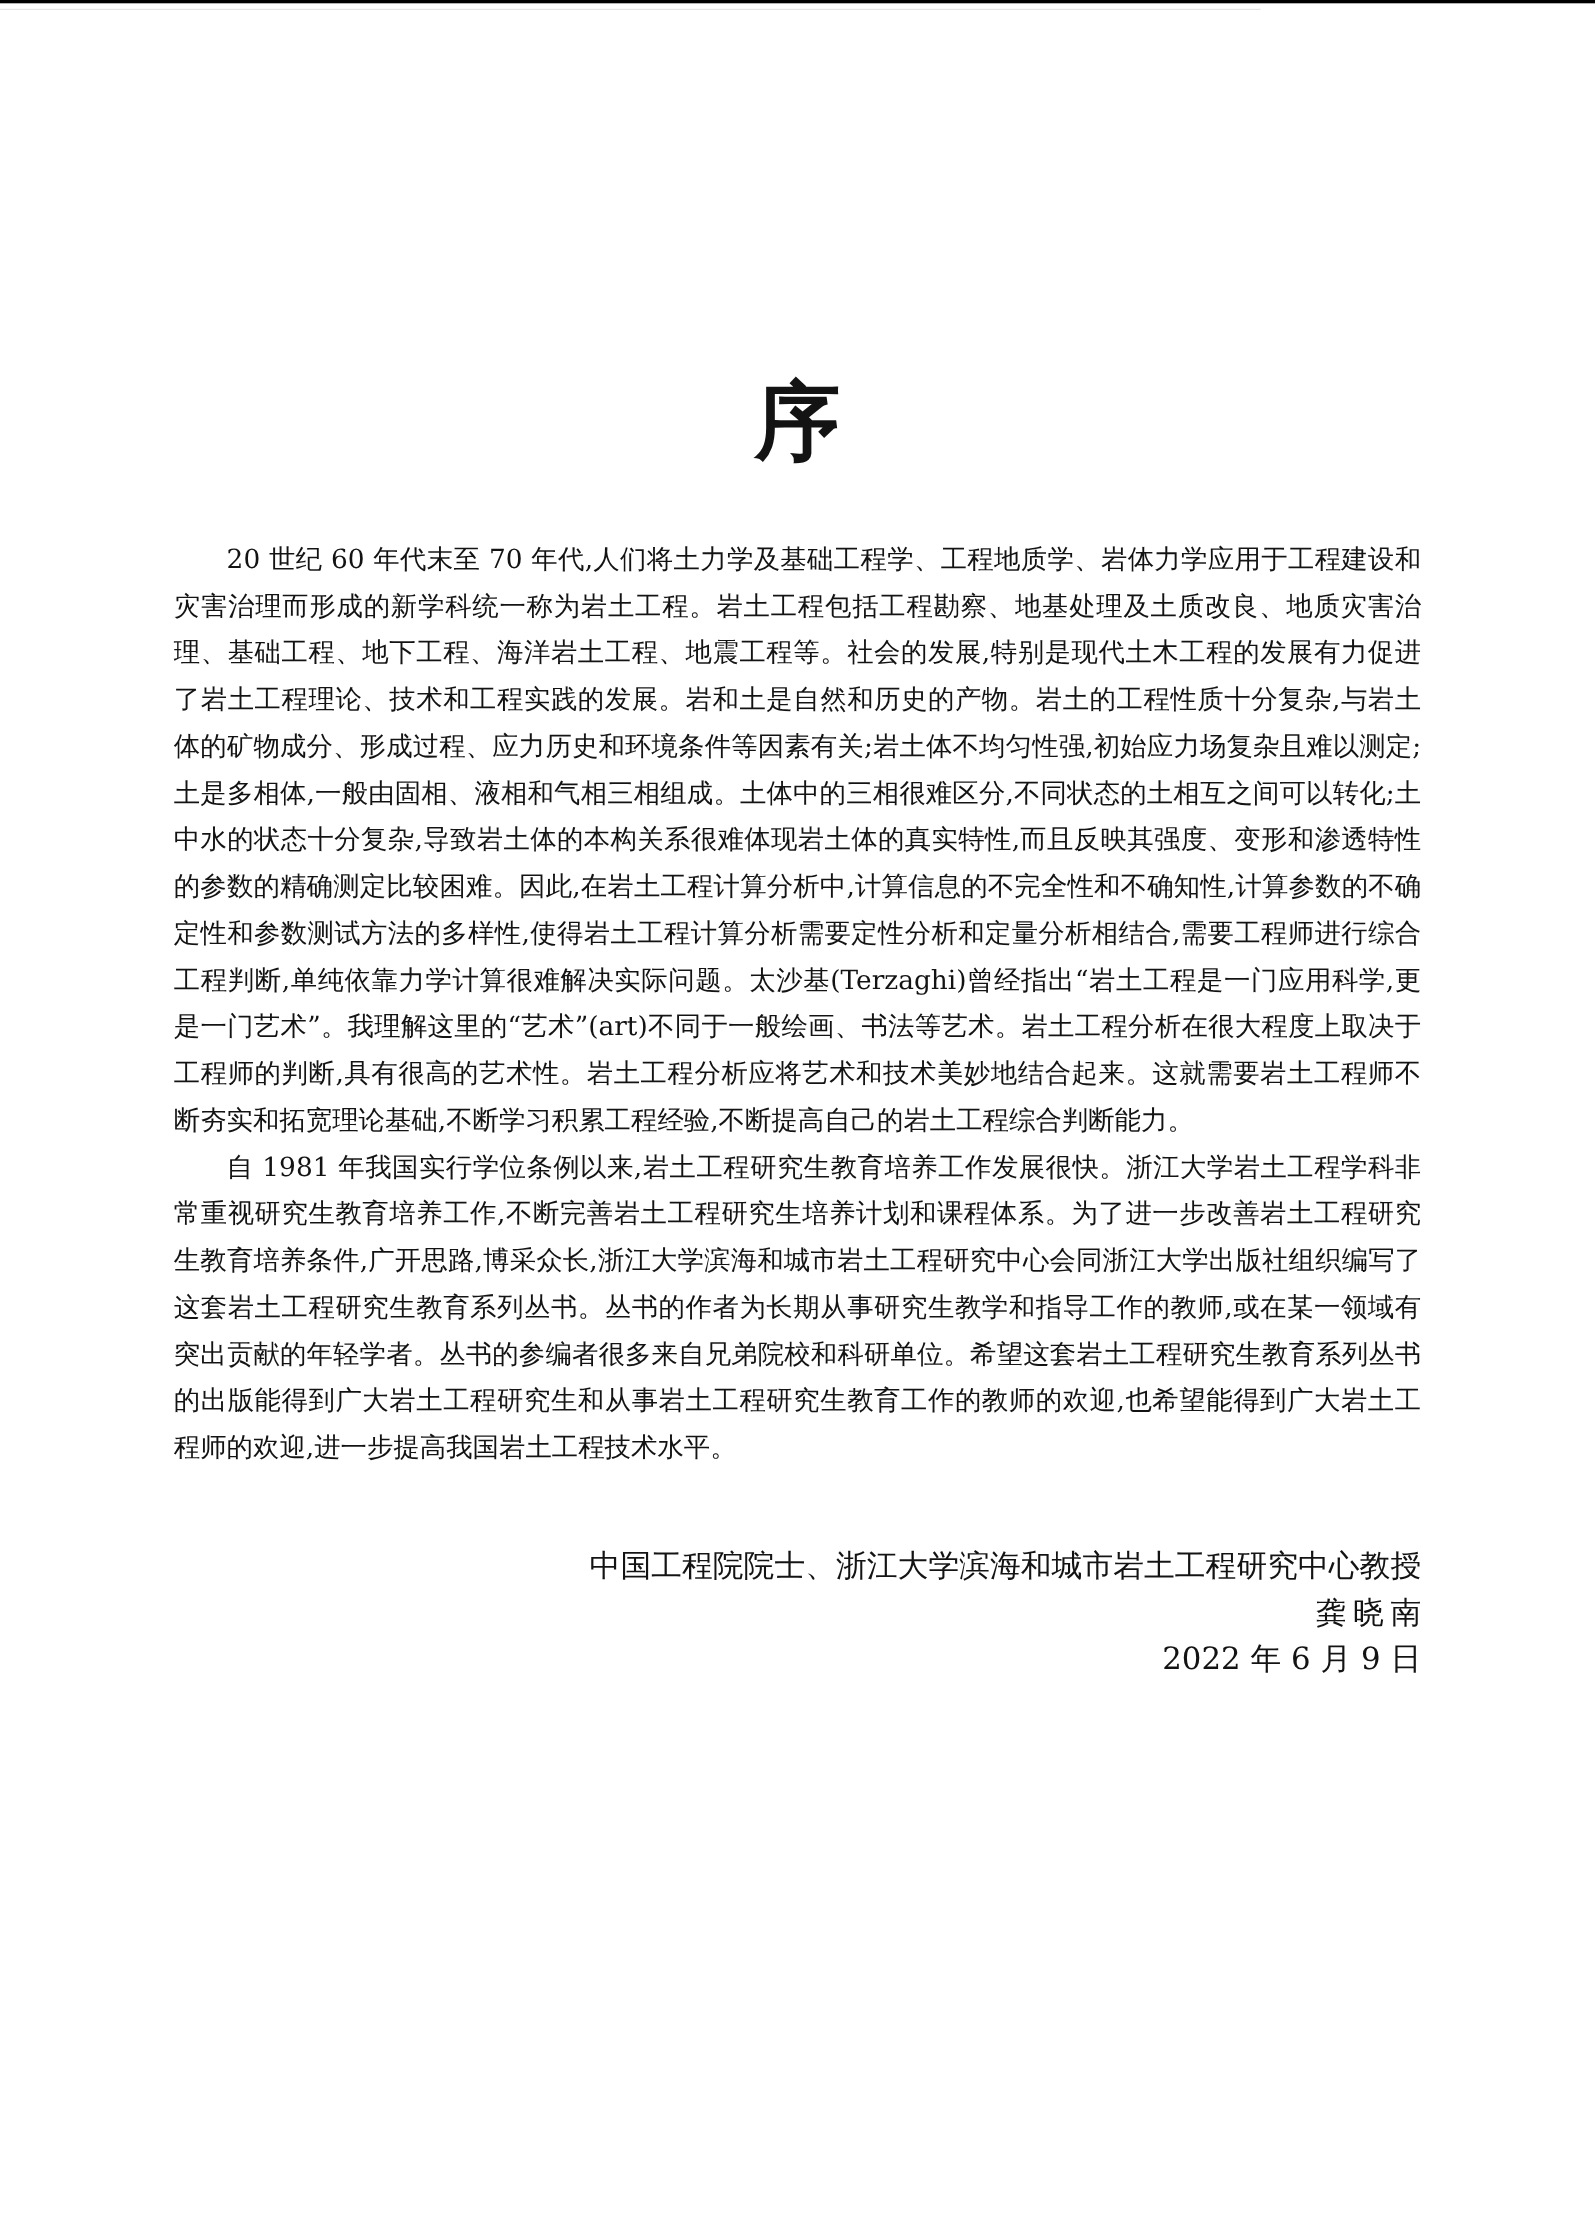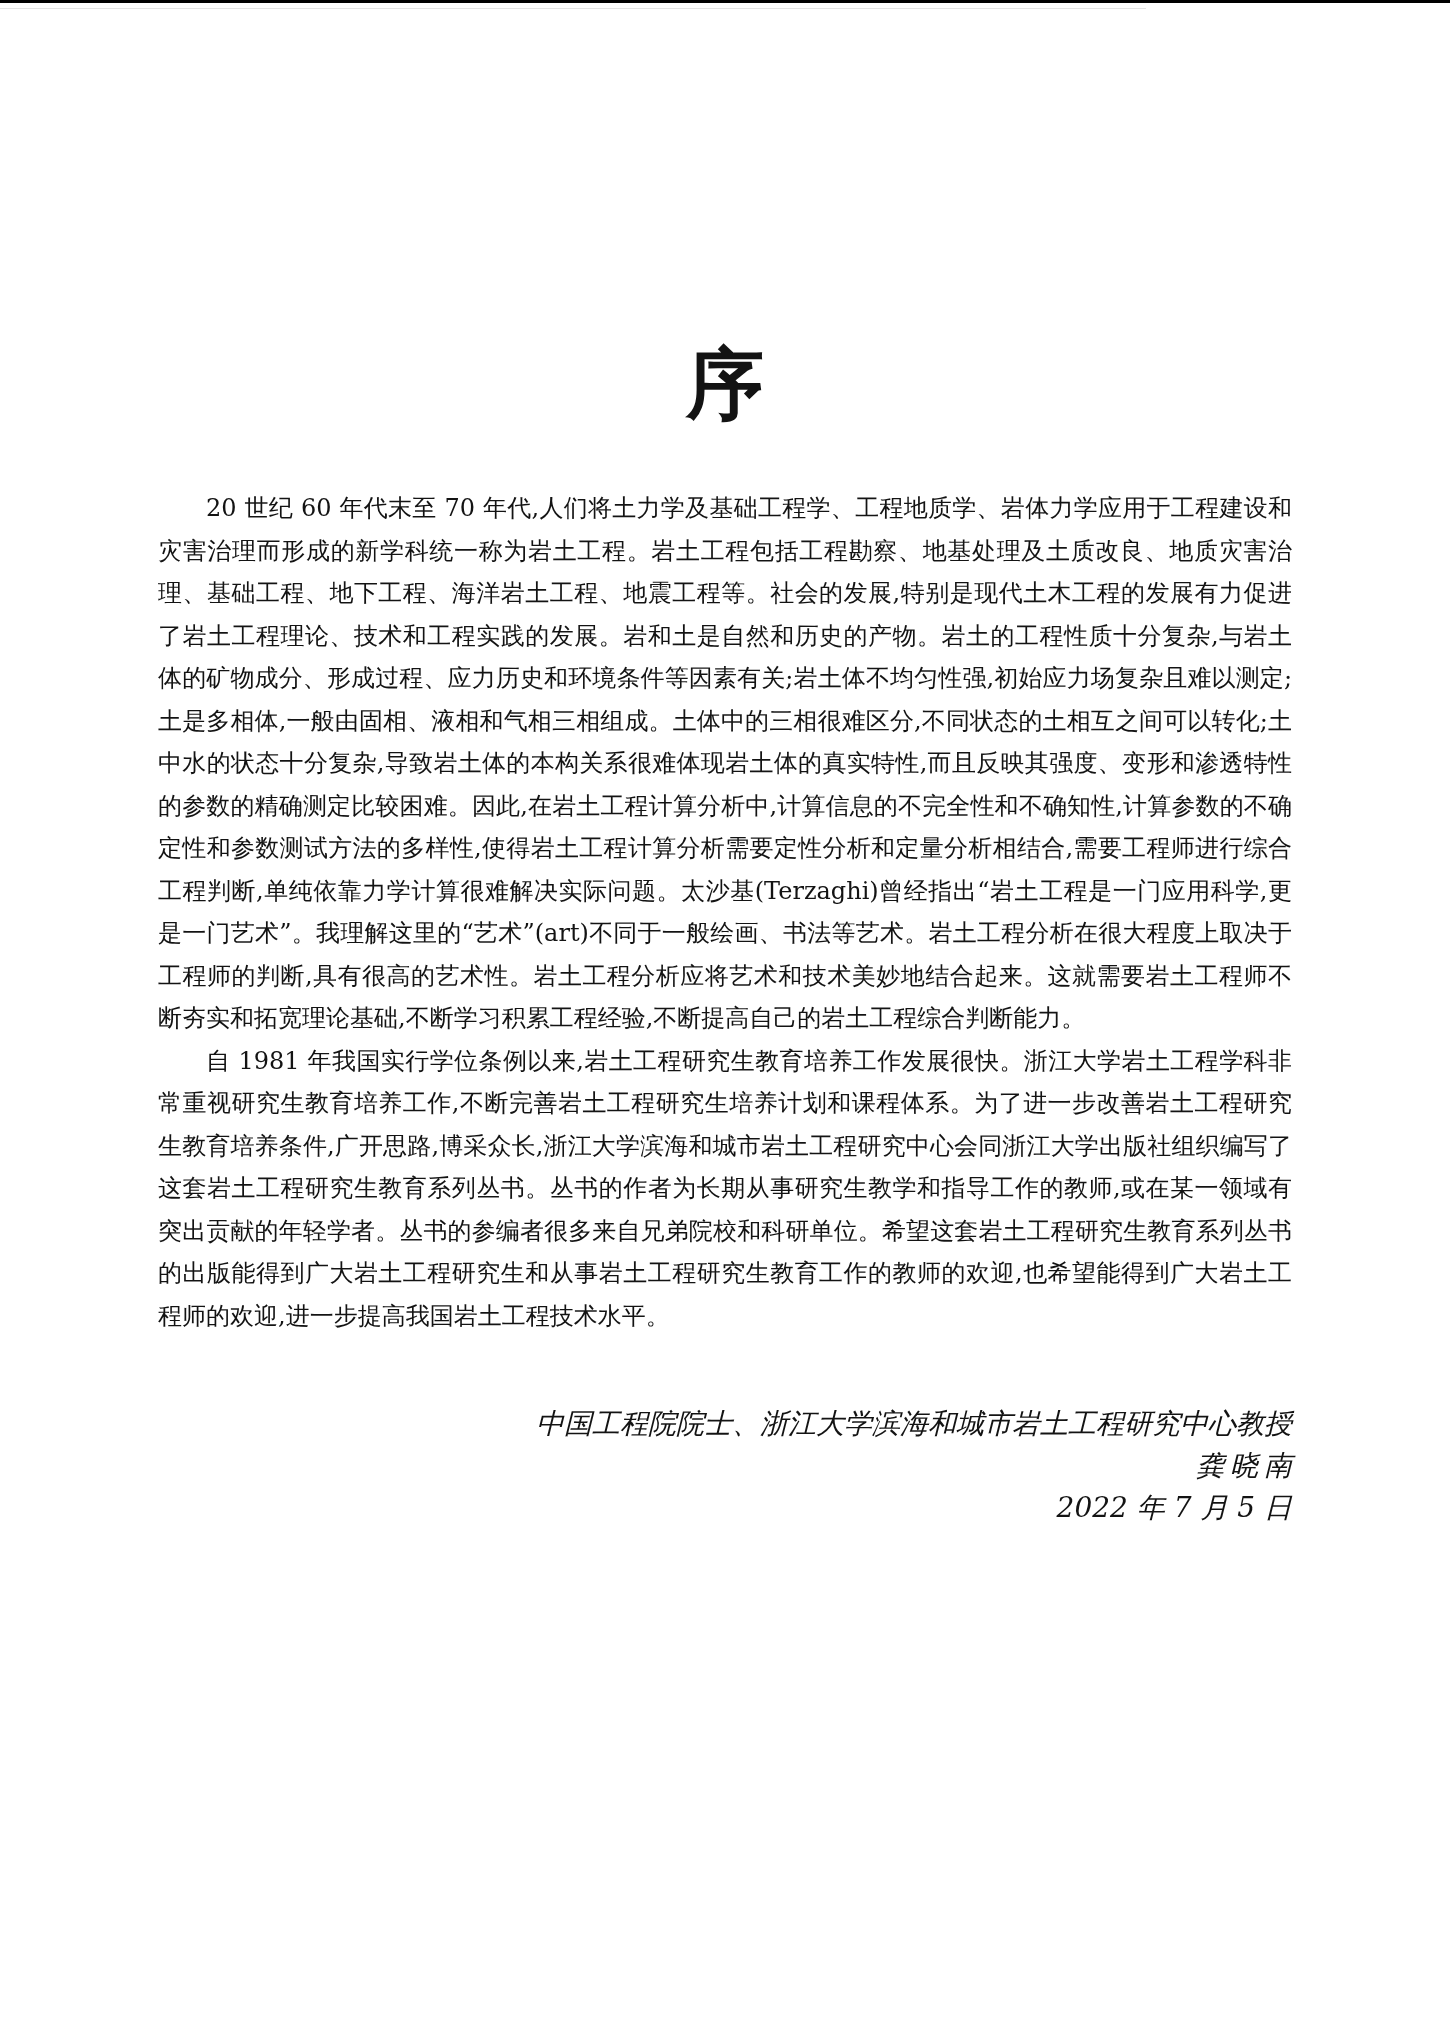--- a/index.html
+++ b/index.html
@@ -54,21 +54,20 @@
   }
   .signature {
     margin: 66px auto 0 auto;
     width: 1134px;
     font-size: 28px;
     line-height: 42px;
     text-align: right;
   }
   .sig-line {
     margin: 0;
-    font-style: italic;
   }
   .sig-name {
     letter-spacing: 6px;
     margin-right: -6px;
     margin-top: 28px;
   }
 </style>
 </head>
 <body>
 
@@ -81,15 +80,15 @@
   <div class="body-text">
     <p class="para">20 世纪 60 年代末至 70 年代,人们将土力学及基础工程学、工程地质学、岩体力学应用于工程建设和灾害治理而形成的新学科统一称为岩土工程。岩土工程包括工程勘察、地基处理及土质改良、地质灾害治理、基础工程、地下工程、海洋岩土工程、地震工程等。社会的发展,特别是现代土木工程的发展有力促进了岩土工程理论、技术和工程实践的发展。岩和土是自然和历史的产物。岩土的工程性质十分复杂,与岩土体的矿物成分、形成过程、应力历史和环境条件等因素有关;岩土体不均匀性强,初始应力场复杂且难以测定;土是多相体,一般由固相、液相和气相三相组成。土体中的三相很难区分,不同状态的土相互之间可以转化;土中水的状态十分复杂,导致岩土体的本构关系很难体现岩土体的真实特性,而且反映其强度、变形和渗透特性的参数的精确测定比较困难。因此,在岩土工程计算分析中,计算信息的不完全性和不确知性,计算参数的不确定性和参数测试方法的多样性,使得岩土工程计算分析需要定性分析和定量分析相结合,需要工程师进行综合工程判断,单纯依靠力学计算很难解决实际问题。太沙基(Terzaghi)曾经指出“岩土工程是一门应用科学,更是一门艺术”。我理解这里的“艺术”(art)不同于一般绘画、书法等艺术。岩土工程分析在很大程度上取决于工程师的判断,具有很高的艺术性。岩土工程分析应将艺术和技术美妙地结合起来。这就需要岩土工程师不断夯实和拓宽理论基础,不断学习积累工程经验,不断提高自己的岩土工程综合判断能力。</p>
     <p class="para">自 1981 年我国实行学位条例以来,岩土工程研究生教育培养工作发展很快。浙江大学岩土工程学科非常重视研究生教育培养工作,不断完善岩土工程研究生培养计划和课程体系。为了进一步改善岩土工程研究生教育培养条件,广开思路,博采众长,浙江大学滨海和城市岩土工程研究中心会同浙江大学出版社组织编写了这套岩土工程研究生教育系列丛书。丛书的作者为长期从事研究生教学和指导工作的教师,或在某一领域有突出贡献的年轻学者。丛书的参编者很多来自兄弟院校和科研单位。希望这套岩土工程研究生教育系列丛书的出版能得到广大岩土工程研究生和从事岩土工程研究生教育工作的教师的欢迎,也希望能得到广大岩土工程师的欢迎,进一步提高我国岩土工程技术水平。</p>
   </div>
 
   <div class="signature">
     <p class="sig-line">中国工程院院士、浙江大学滨海和城市岩土工程研究中心教授</p>
     <p class="sig-line">
       <span class="sig-name">龚晓南</span>
     </p>
-    <p class="sig-line">2022 年 7 月 5 日</p>
+    <p class="sig-line">2022 年 6 月 9 日</p>
   </div>
 </div>
 
 </body></html>

